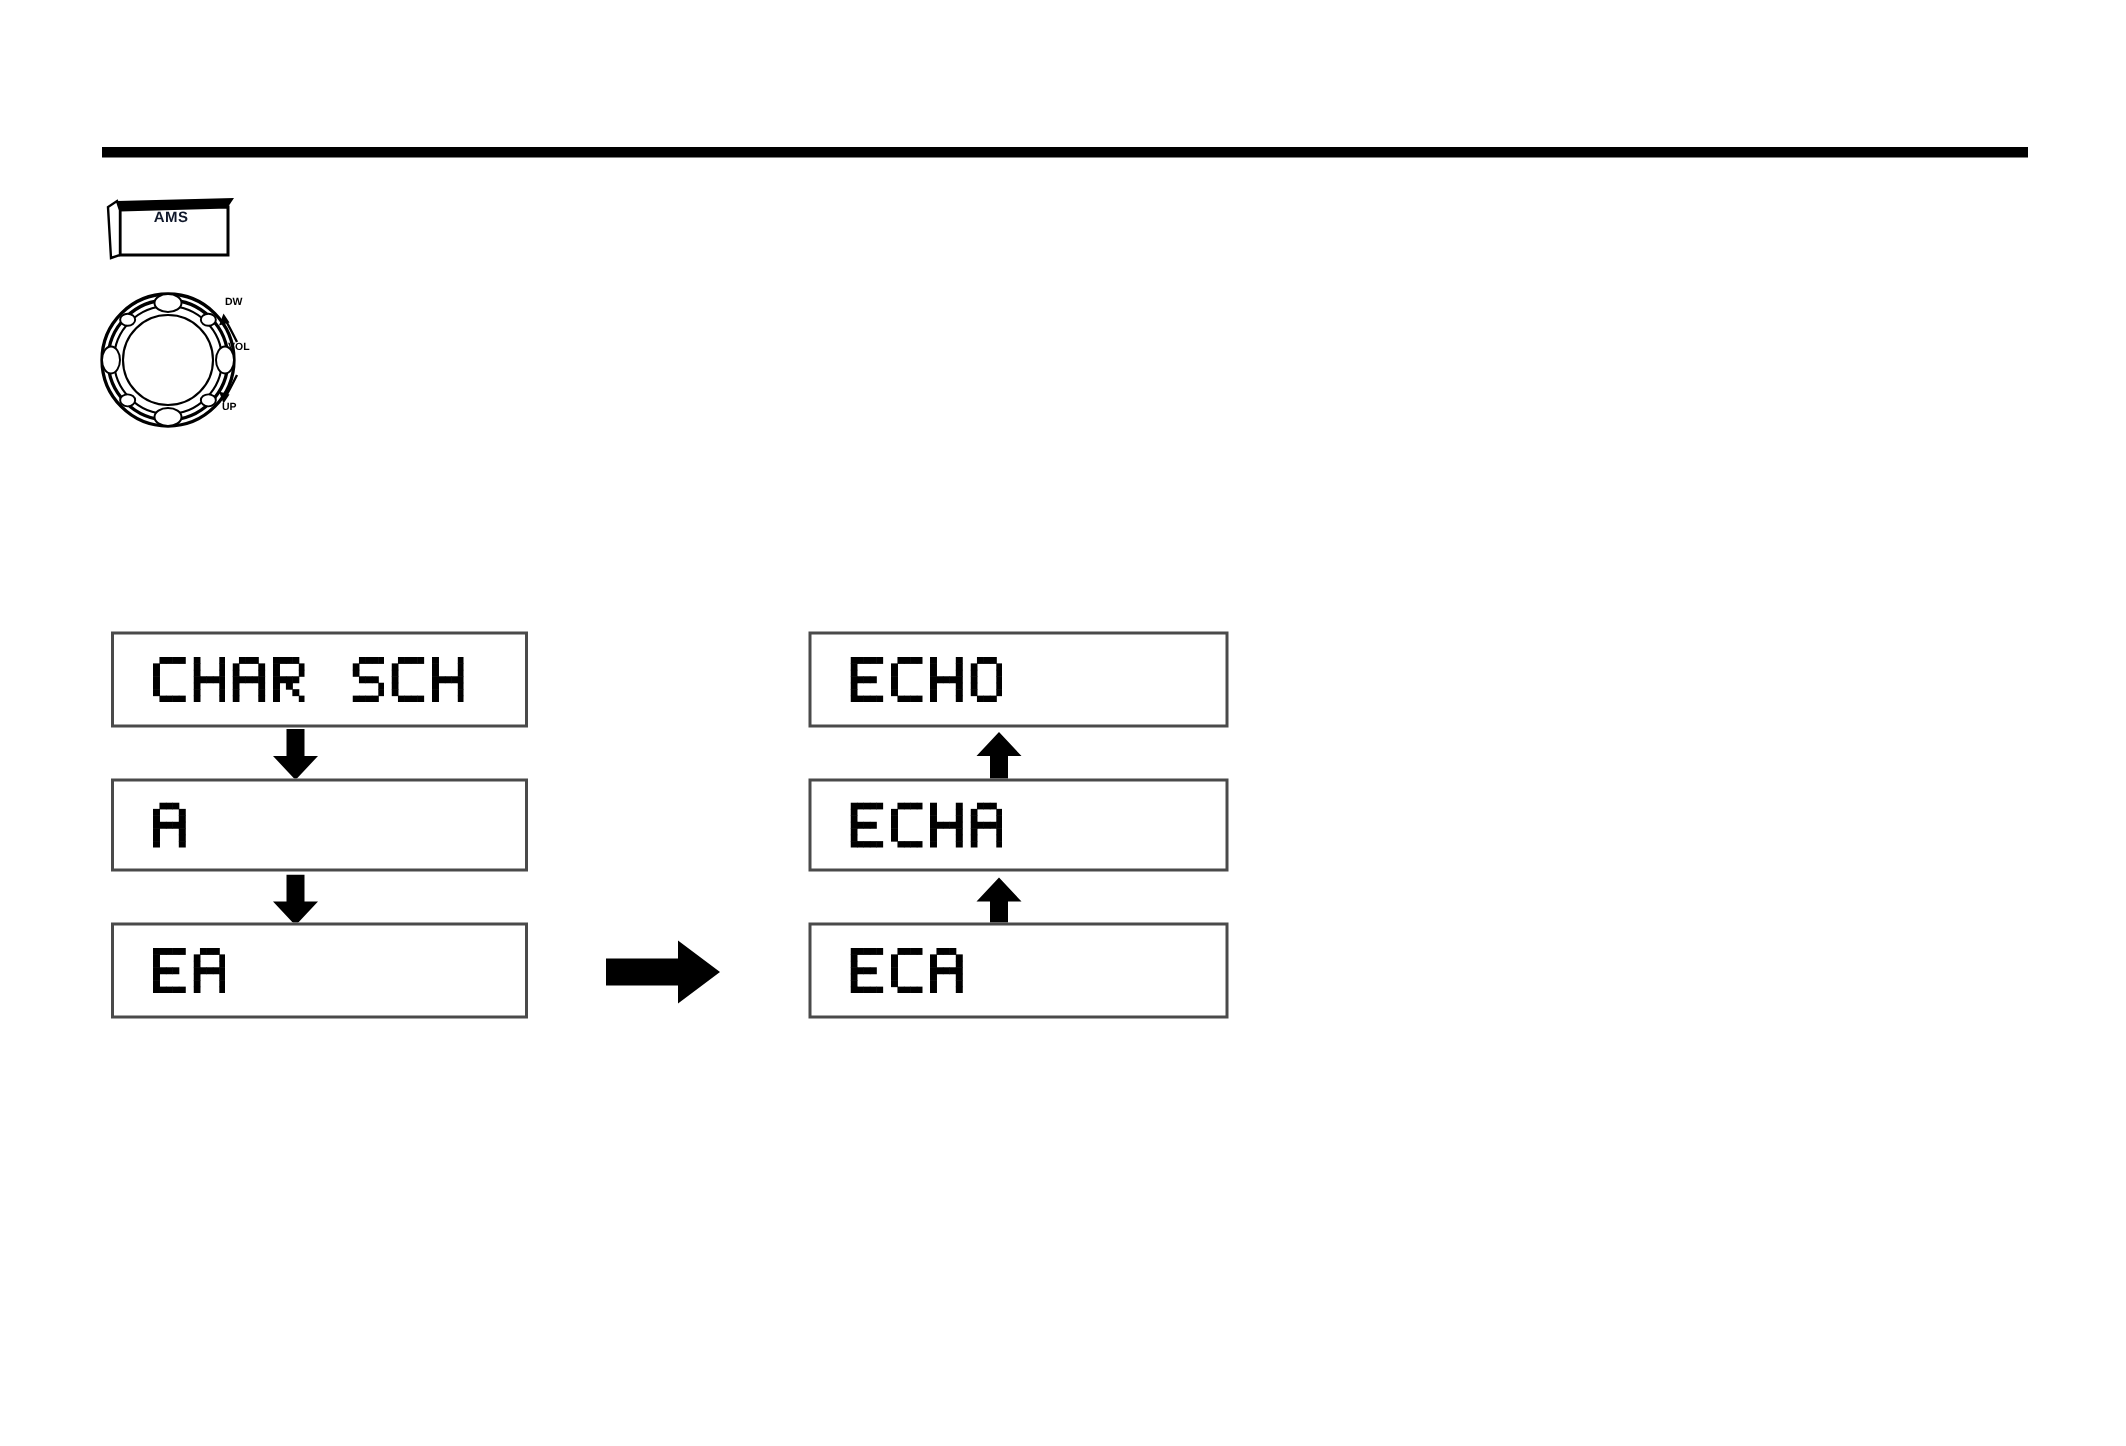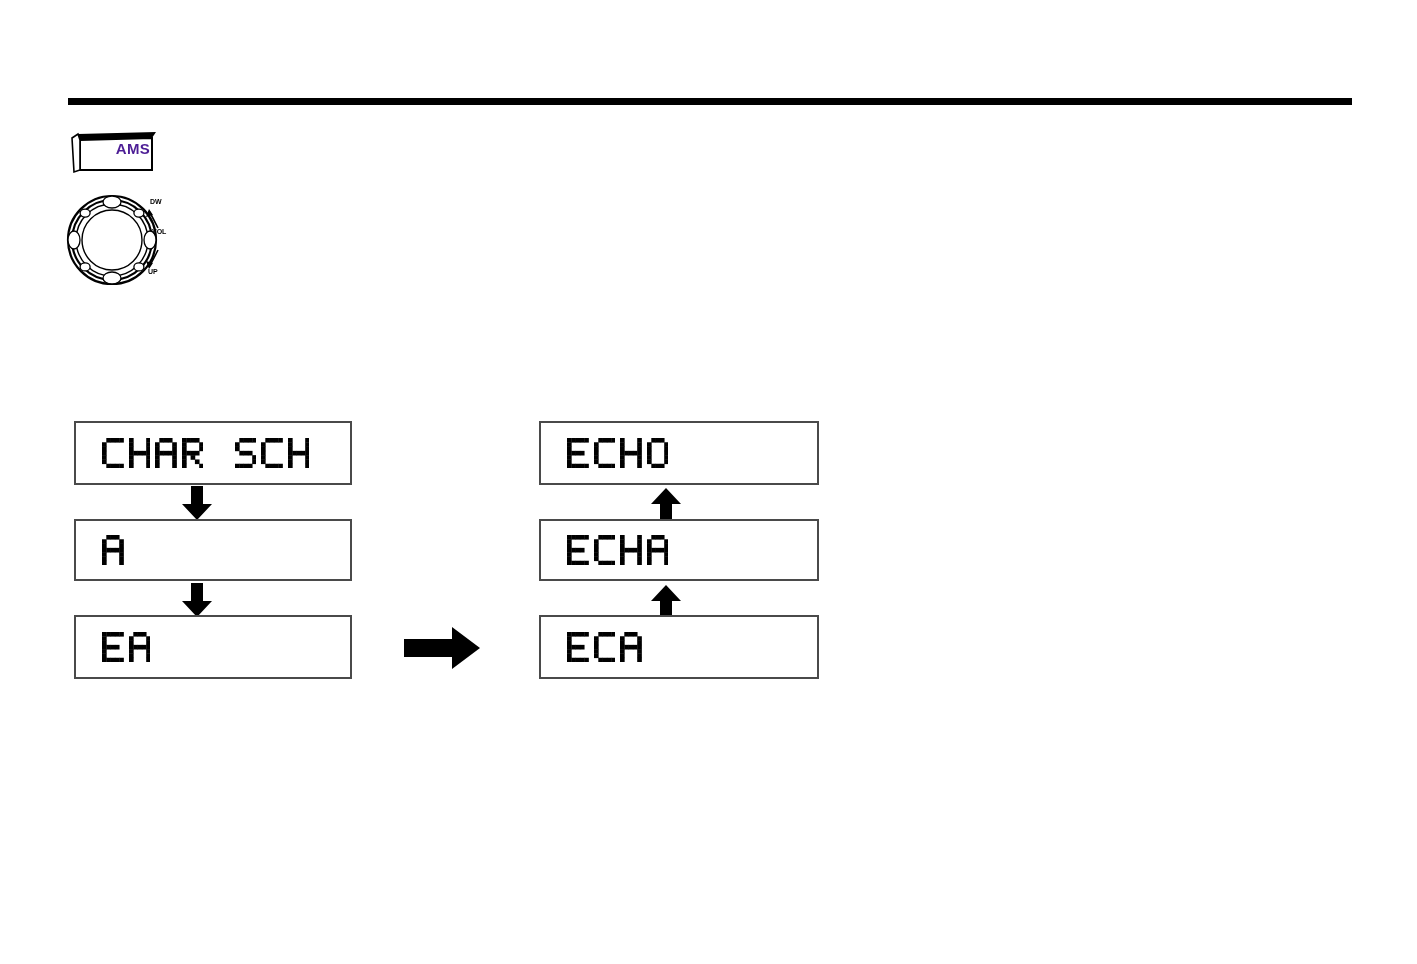--- a/index.html
+++ b/index.html
@@ -33,24 +33,24 @@
     top: 130px;
     width: 96px;
     height: 44px;
   }
   .ams-key svg { display: block; }
   .ams-label {
     position: absolute;
     left: 78px;
     top: 140px;
     width: 72px;
-    text-align: right;
-    font-size: 15px;
+    text-align: center;
+    font-size: 10px;
     font-weight: bold;
-    color: #4c1d95;
+    color: #0f172a;
     letter-spacing: 0.3px;
     font-family: "Liberation Sans", sans-serif;
   }
 
   
   .knob-wrap {
     position: absolute;
     left: 60px;
     top: 188px;
     width: 120px;

